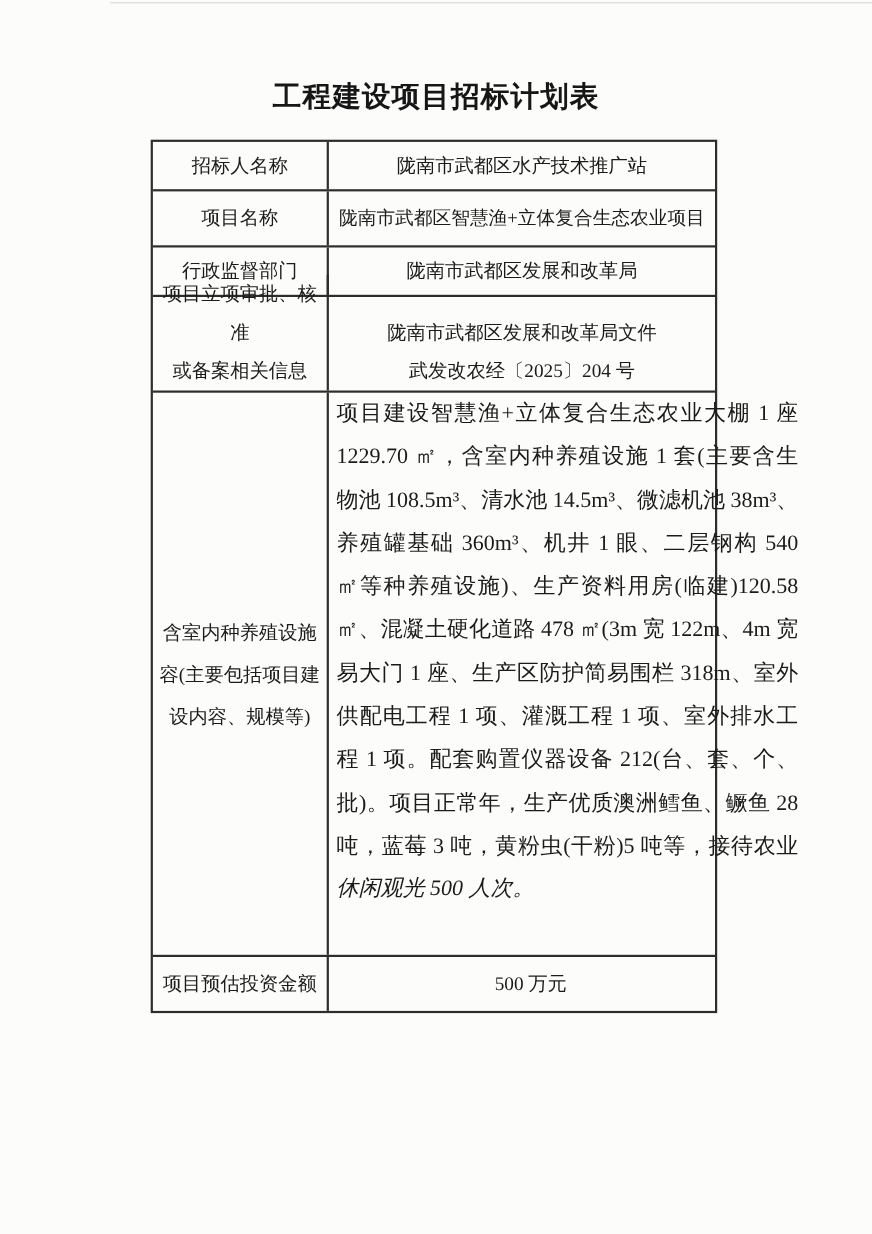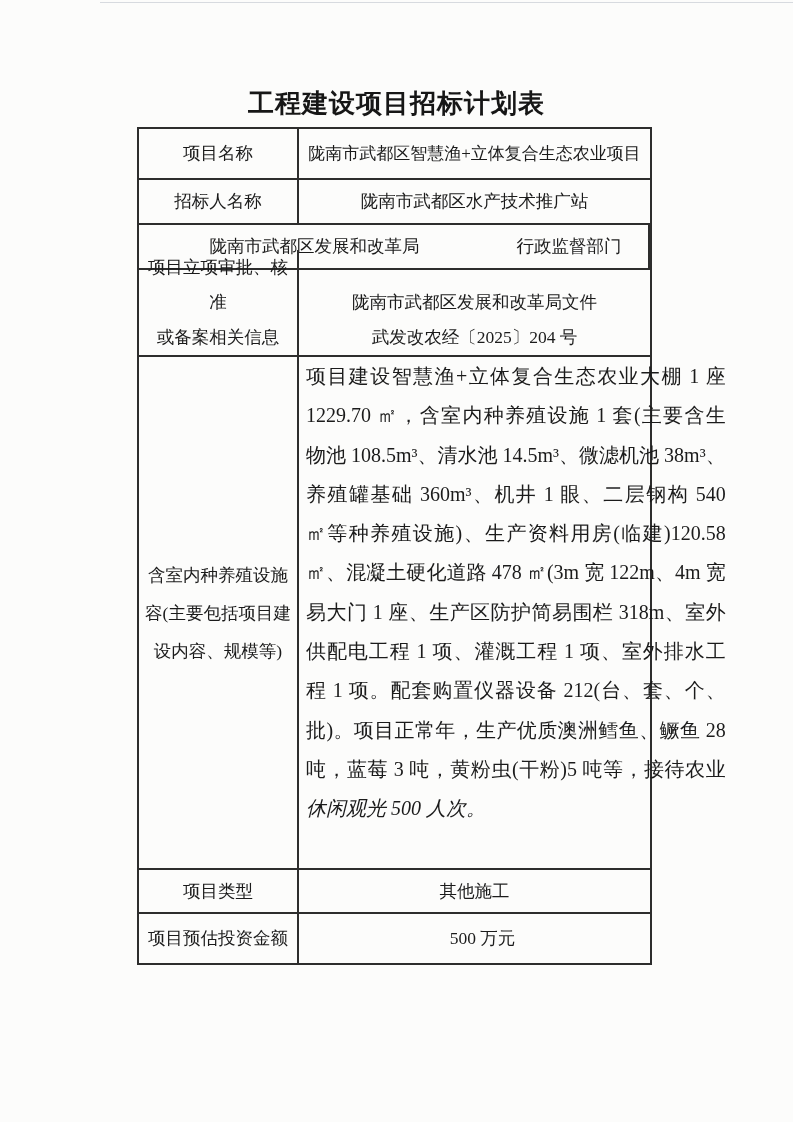--- a/index.html
+++ b/index.html
@@ -19,21 +19,21 @@
   .scan-line-top {
     position: absolute;
     top: 2px;
     left: 100px;
     right: 0;
     height: 1px;
     background: rgba(130, 140, 160, 0.30);
   }
   .doc-title {
     position: absolute;
-    top: 86px;
+    top: 70px;
     left: 0;
     width: 100%;
     text-align: center;
     font-size: 26px;
     font-weight: 700;
     letter-spacing: 1px;
     color: #161616;
   }
   .bid-table {
     position: absolute;
@@ -99,33 +99,33 @@
 <body>
 
 <div class="page">
 
   <div class="scan-line-top"></div>
 
   <h1 class="doc-title">工程建设项目招标计划表</h1>
 
   <div class="bid-table">
 
+    <div class="t-row r1">
+      <div class="cell label-cell">招标人名称</div>
+      <div class="cell value-cell">陇南市武都区水产技术推广站</div>
+    </div>
+
     <div class="t-row r2">
       <div class="cell label-cell">项目名称</div>
       <div class="cell value-cell" style="font-size:17px;">陇南市武都区智慧渔+立体复合生态农业项目</div>
     </div>
 
-    <div class="t-row r1">
-      <div class="cell label-cell">招标人名称</div>
-      <div class="cell value-cell">陇南市武都区水产技术推广站</div>
-    </div>
-
     <div class="t-row r3">
+      <div class="cell label-cell">行政监督部门</div>
       <div class="cell value-cell">陇南市武都区发展和改革局</div>
-      <div class="cell label-cell">行政监督部门</div>
     </div>
 
     <div class="t-row r4">
       <div class="cell label-cell">项目立项审批、核准
 或备案相关信息</div>
       <div class="cell value-cell">陇南市武都区发展和改革局文件
 武发改农经〔2025〕204 号</div>
     </div>
 
     <div class="t-row r5">
@@ -141,24 +141,20 @@
         <div class="content-line">㎡、混凝土硬化道路 478 ㎡(3m 宽 122m、4m 宽</div>
         <div class="content-line">易大门 1 座、生产区防护简易围栏 318m、室外</div>
         <div class="content-line">供配电工程 1 项、灌溉工程 1 项、室外排水工</div>
         <div class="content-line">程 1 项。配套购置仪器设备 212(台、套、个、</div>
         <div class="content-line">批)。项目正常年，生产优质澳洲鳕鱼、鳜鱼 28</div>
         <div class="content-line">吨，蓝莓 3 吨，黄粉虫(干粉)5 吨等，接待农业</div>
         <div class="content-line">休闲观光 500 人次。</div>
       </div>
     </div>
 
-    <div class="t-row r6">
-      <div class="cell label-cell">项目类型</div>
-      <div class="cell value-cell">其他施工</div>
-    </div>
 
     <div class="t-row r7">
       <div class="cell label-cell">项目预估投资金额</div>
       <div class="cell value-cell">500 万元</div>
     </div>
 
   </div>
 </div>
 
 </body></html>

